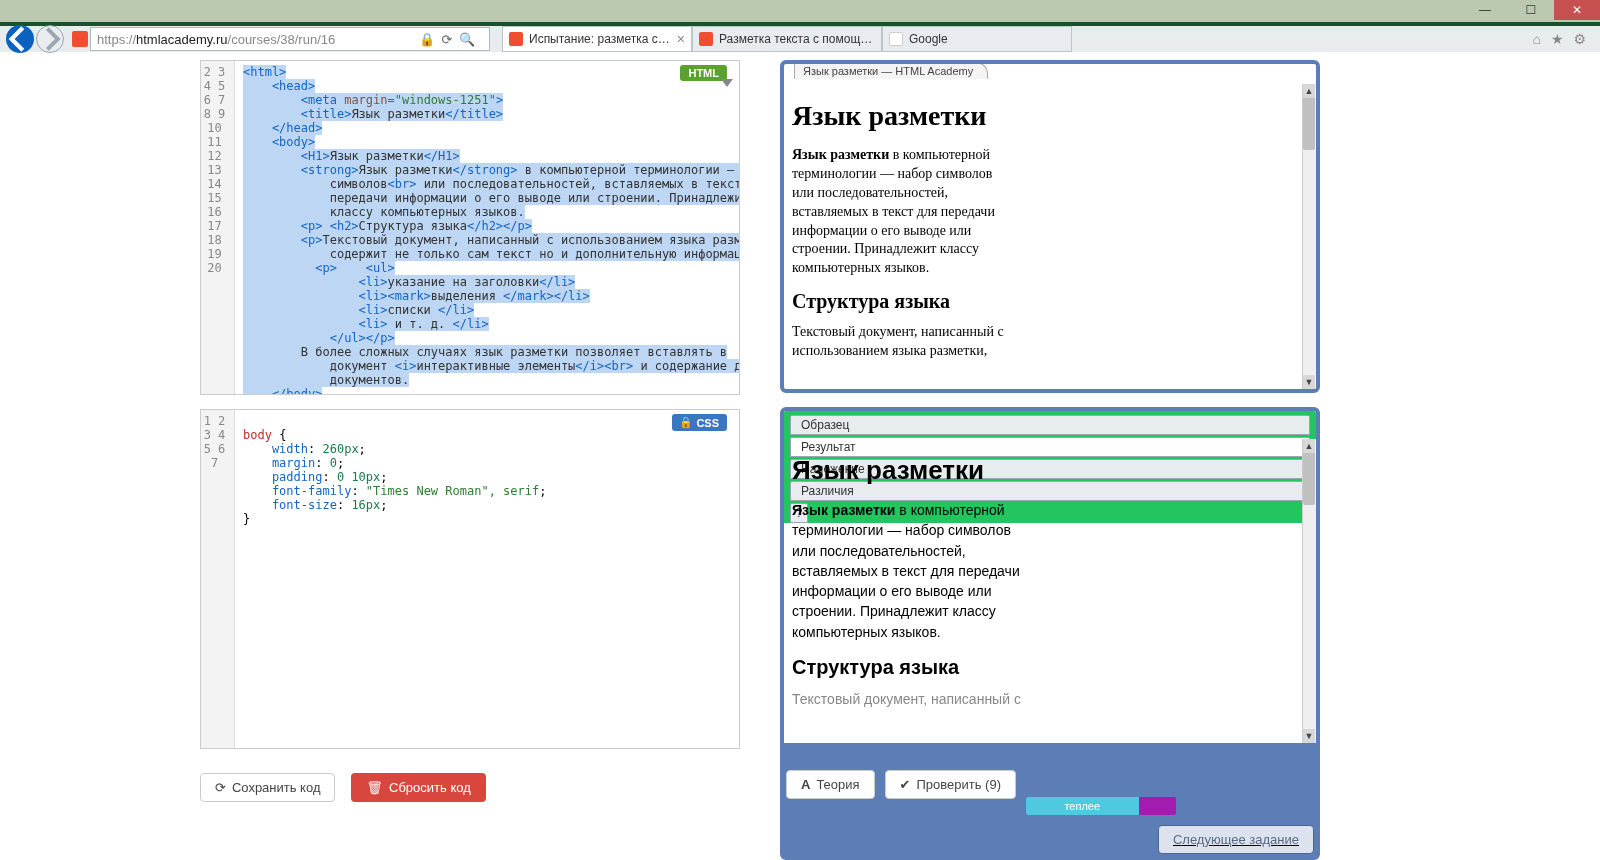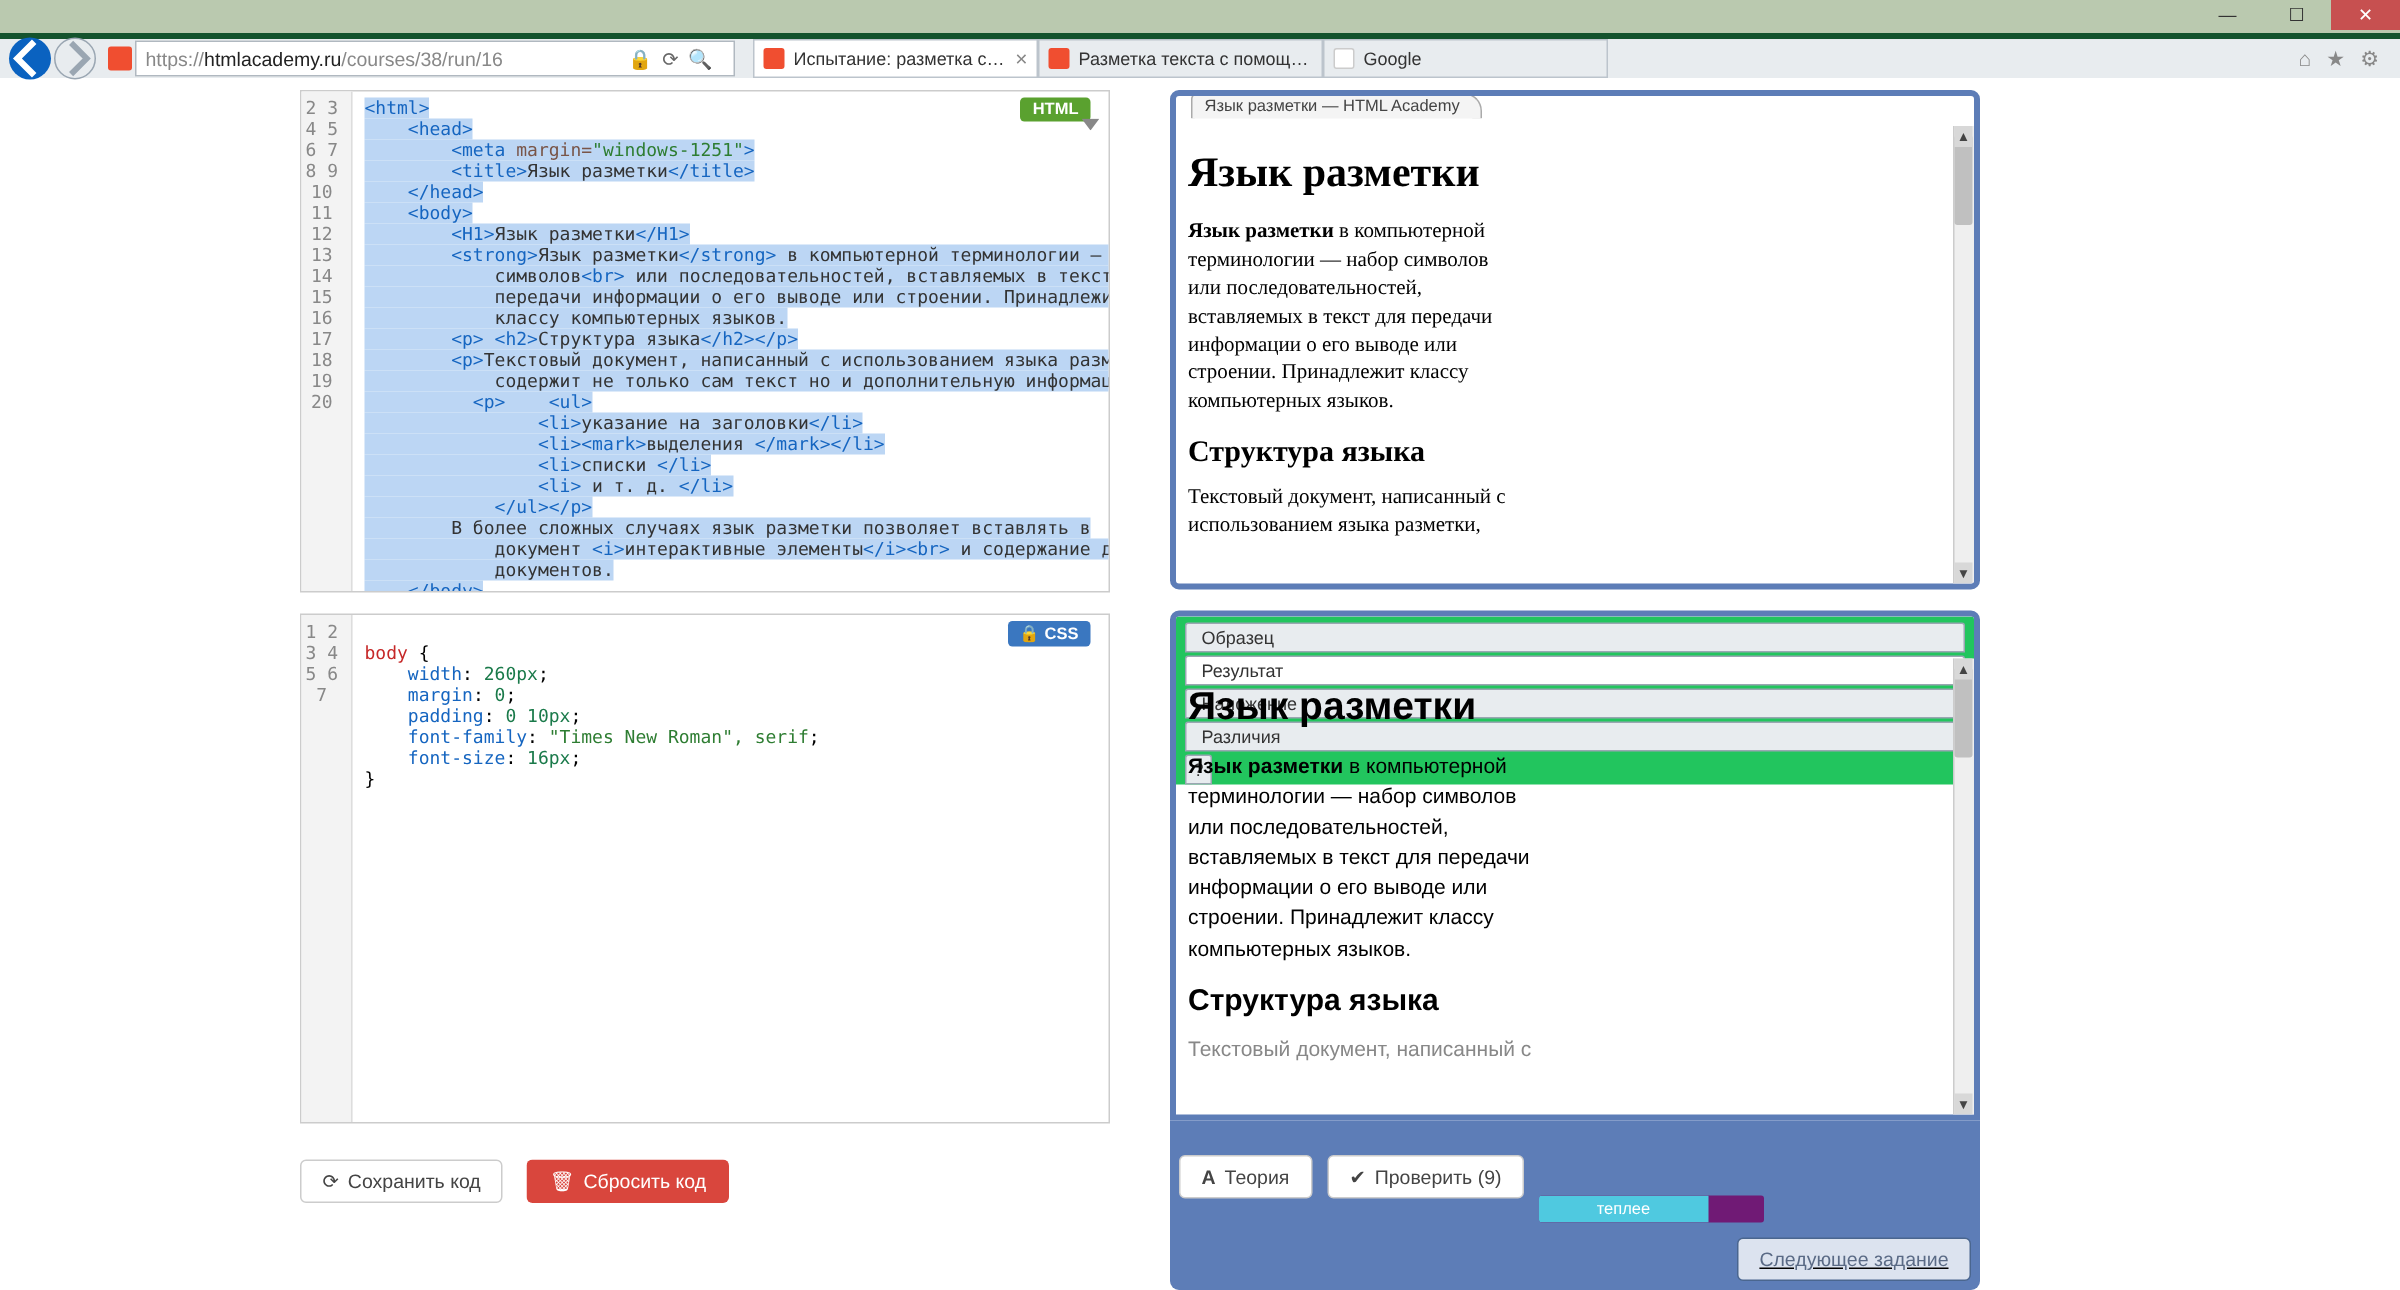--- a/index.html
+++ b/index.html
@@ -89,21 +89,21 @@
 .sans h2 { font-size: 20px; font-weight: bold; margin: 14px 0 10px; }
 .sans p { font-size: 14px; line-height: 1.45; margin-bottom: 10px; }
 
 
 .bottom-row { display: flex; align-items: center; gap: 16px; padding: 10px 0; }
 .btn { display: inline-flex; align-items: center; gap: 6px; padding: 6px 14px; border-radius: 4px; font-size: 13px; cursor: pointer; border: 1px solid transparent; }
 .btn-light { background: #fff; border-color: #ccc; color: #444; }
 .btn-red { background: #d9463d; color: #fff; }
 
 .right-bottom { background: #5d7db7; padding: 6px; display: flex; gap: 10px; align-items: center; border-radius: 0 0 6px 6px; flex-wrap: wrap; }
-.progress { flex: 0 0 150px; height: 18px; background: #701a75; border-radius: 2px; position: relative; overflow: hidden; margin-top: 44px; }
+.progress { flex: 0 0 150px; height: 18px; background: #a21caf; border-radius: 2px; position: relative; overflow: hidden; margin-top: 44px; }
 .progress-fill { position: absolute; left: 0; top: 0; bottom: 0; width: 75%; background: #4fc9e0; display: flex; align-items: center; justify-content: center; color: #fff; font-size: 11px; }
 .btn-next { background: #dce3ef; border: 1px solid #4a668f; color: #5a6a85; margin-left: auto; }
 .rb-row2 { width: 100%; display: flex; justify-content: flex-end; text-decoration: underline; }
 </style>
 </head>
 <body>
 
 <div class="win-title">
   <div class="win-btn">
       <span>—</span>

